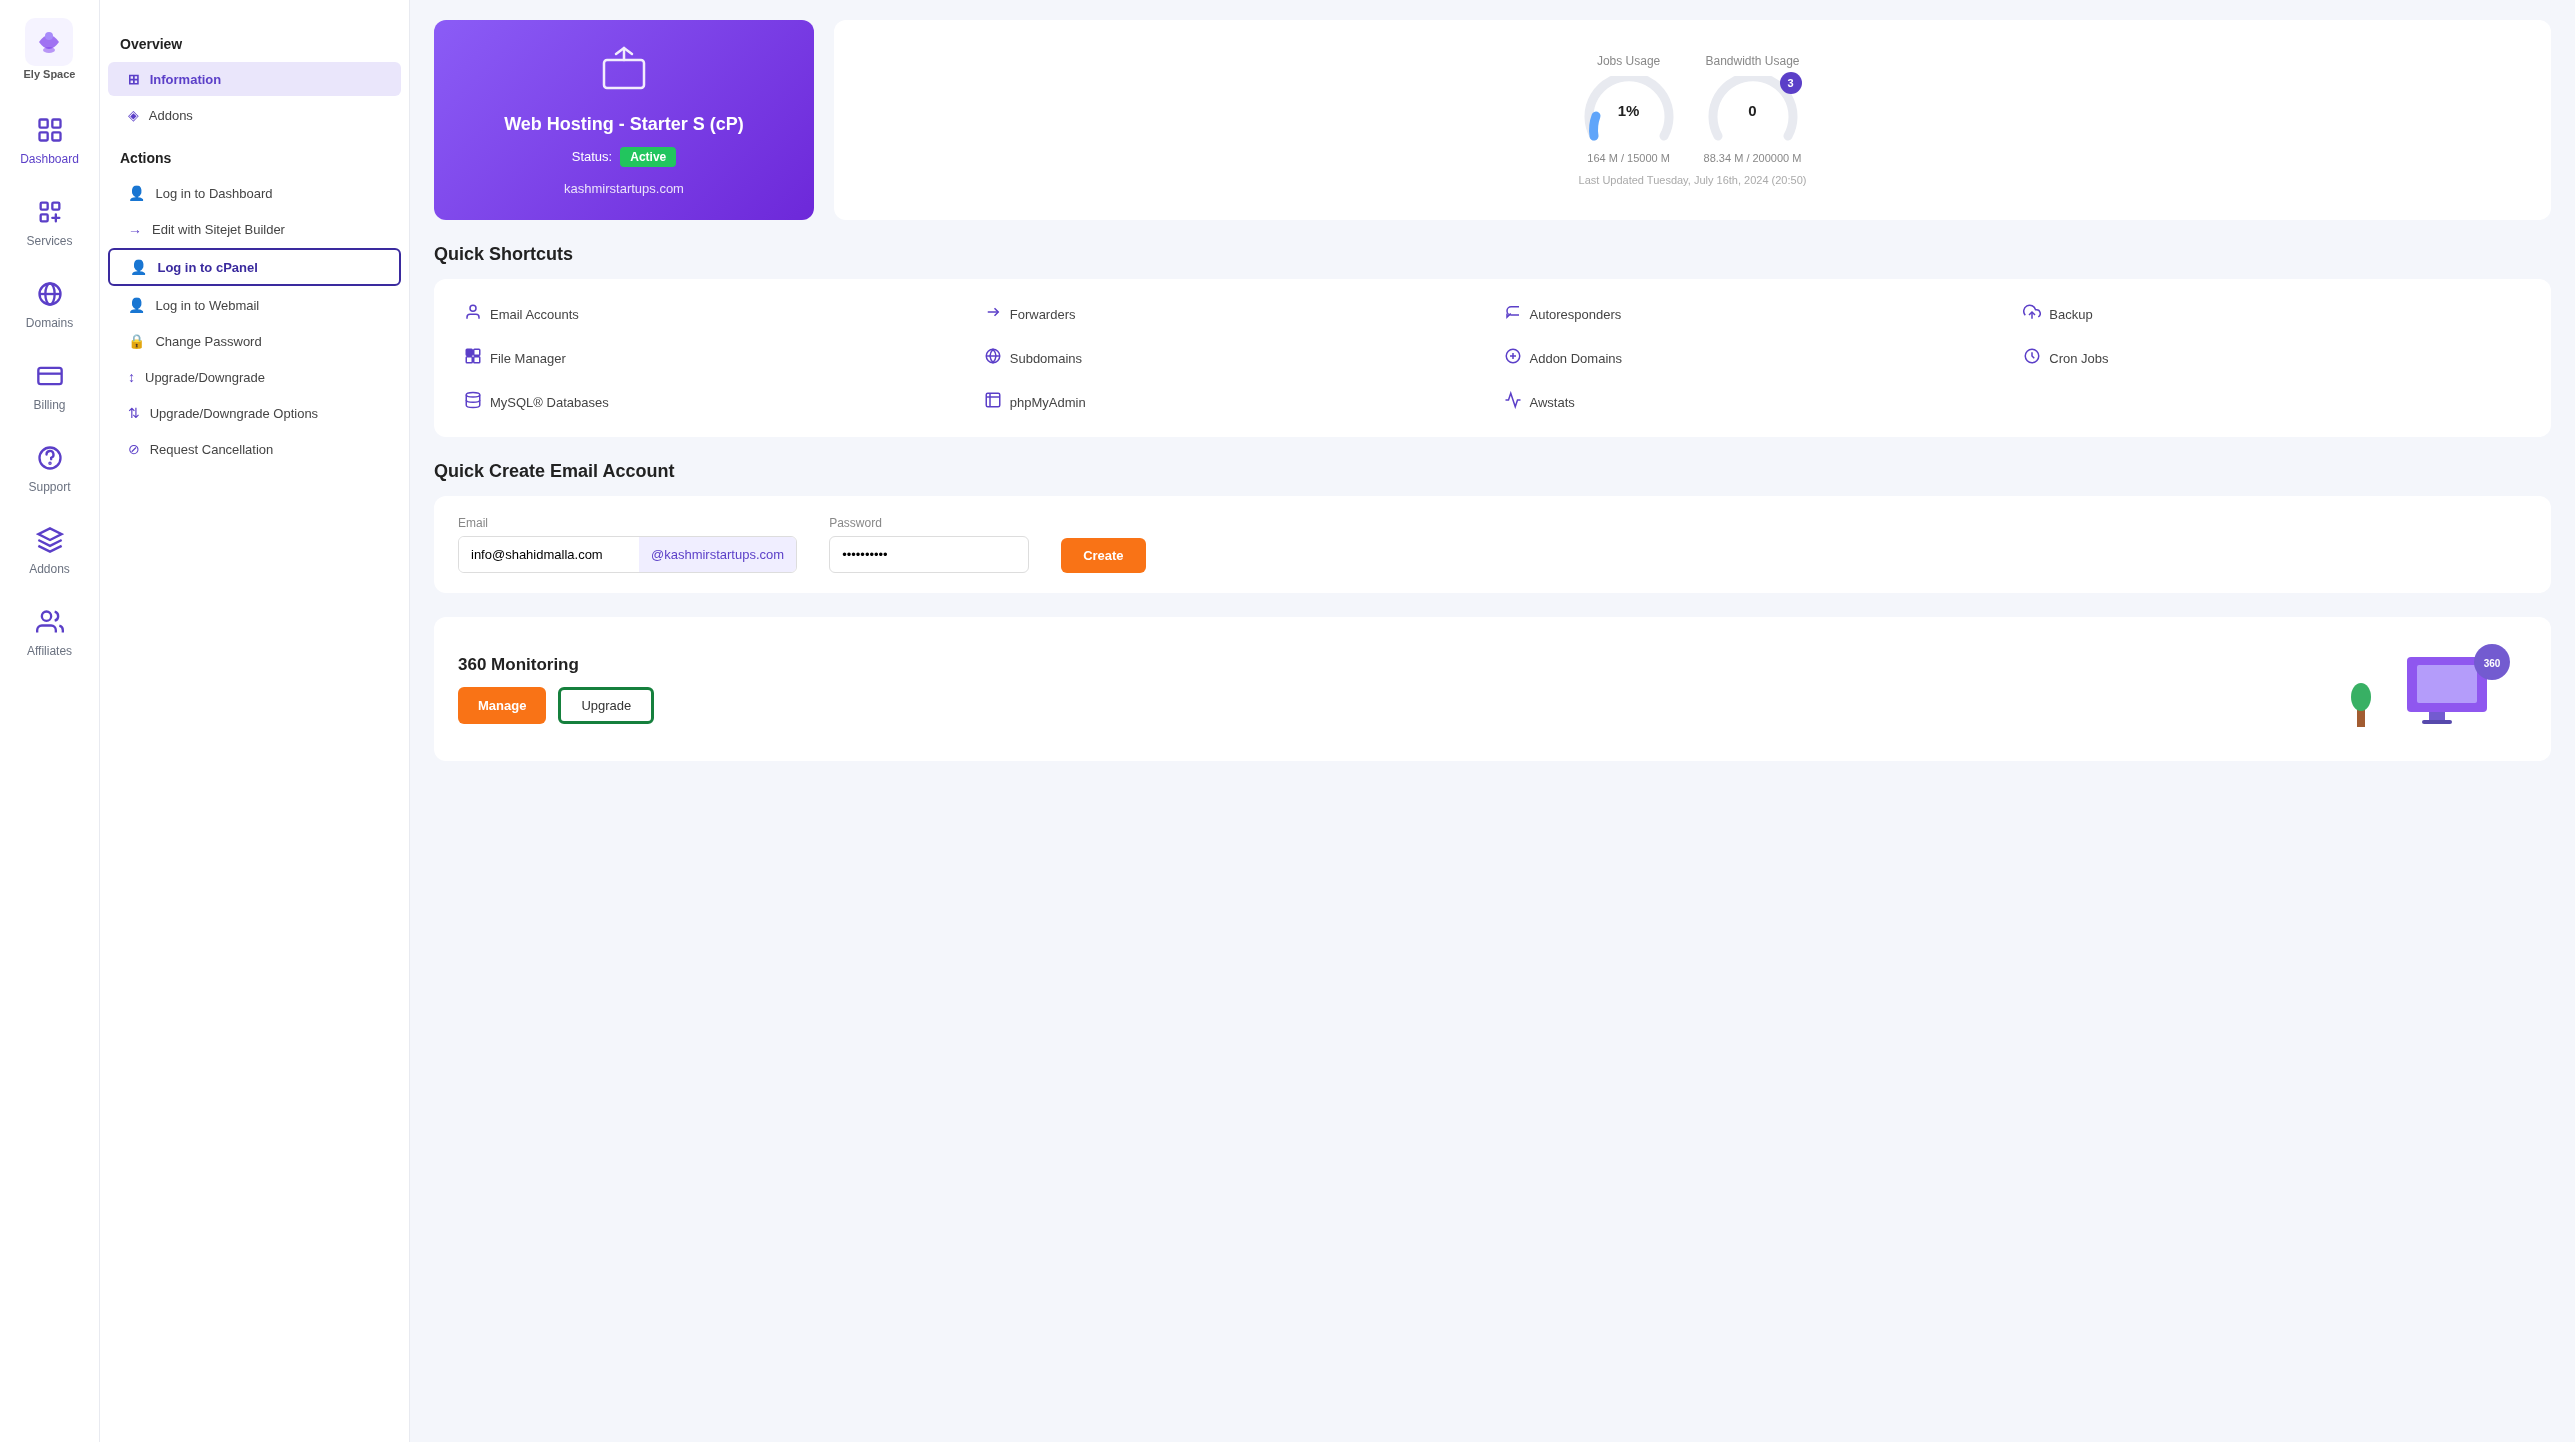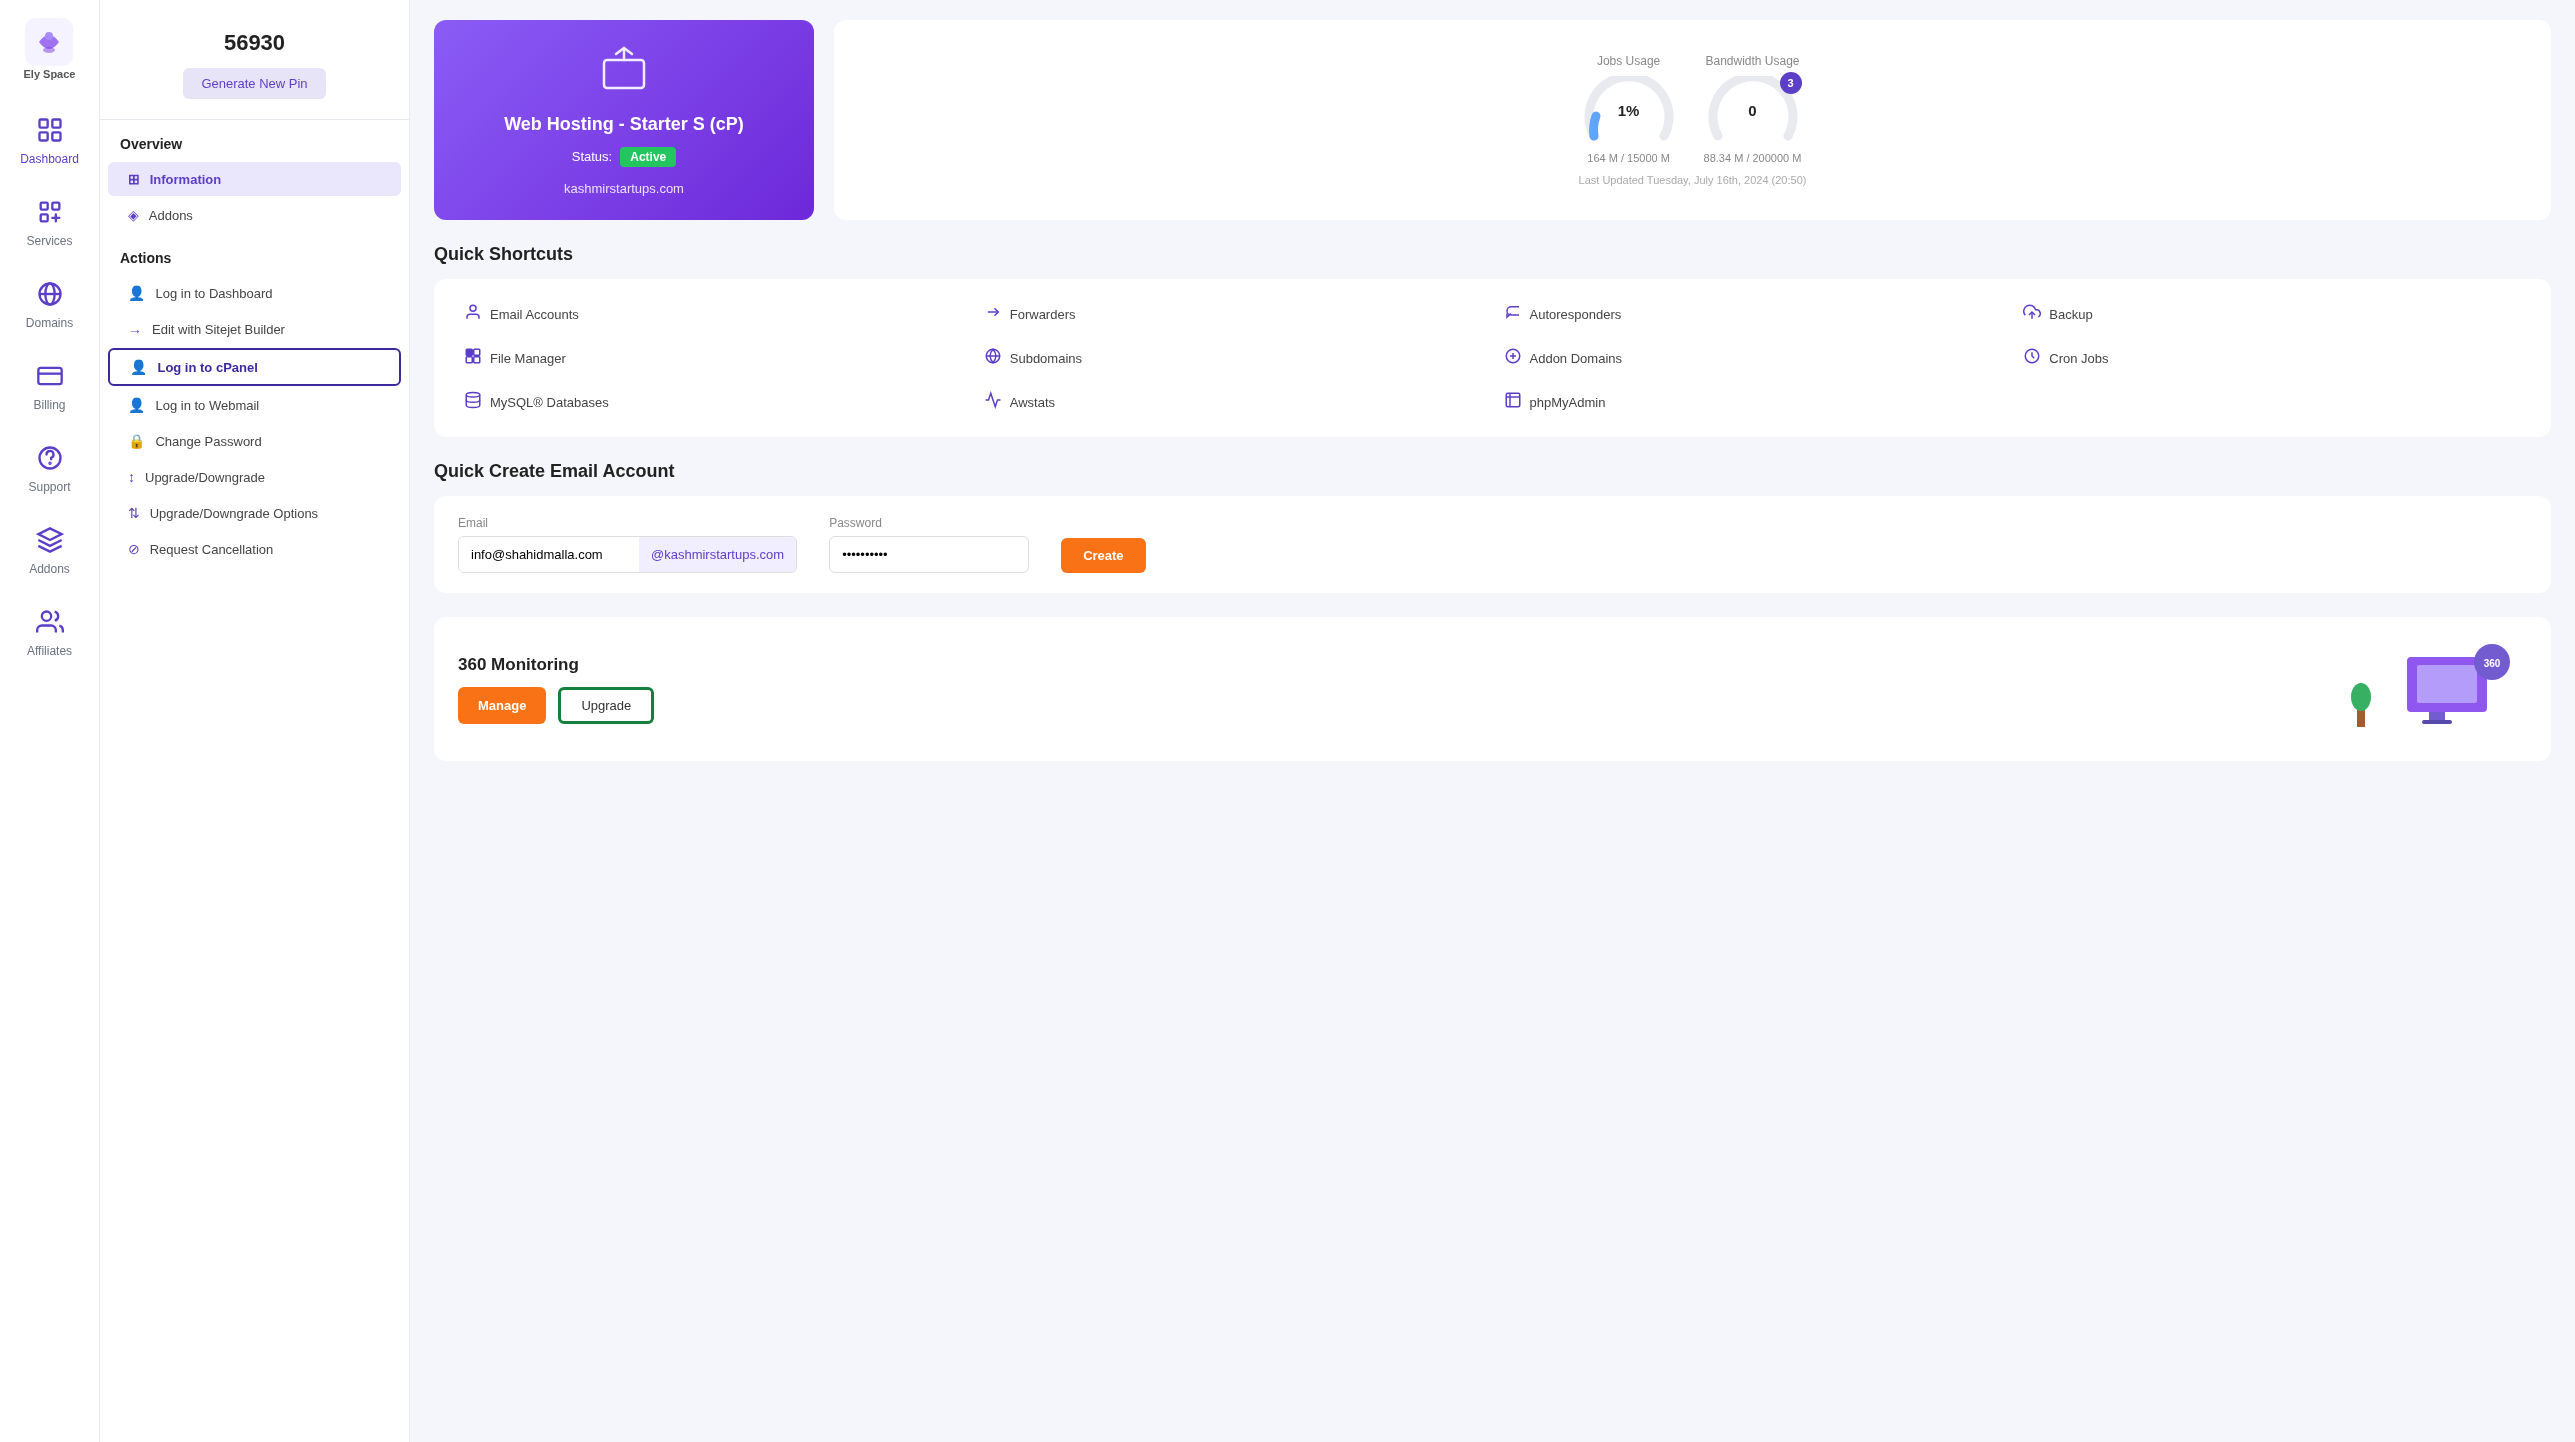--- a/index.html
+++ b/index.html
@@ -410,24 +410,20 @@
           <path d="M16 3.13a4 4 0 0 1 0 7.75"></path>
         </svg>
     </div>
     <span>Affiliates</span>
   </div>
 </div>
 
 <div class="main-container">
 
   <div class="left-panel">
-    <div class="pin-section">
-      <div class="pin-number">56930</div>
-      <button class="btn-generate-pin">Generate New Pin</button>
-    </div>
 
     <div class="section-title">Overview</div>
 
     <div class="nav-item active">
       <span class="nav-item-icon">⊞</span>
       <span>Information</span>
     </div>
     <div class="nav-item">
       <span class="nav-item-icon">◈</span>
       <span>Addons</span>
@@ -609,34 +605,34 @@
               <ellipse cx="12" cy="5" rx="9" ry="3"></ellipse>
               <path d="M21 12c0 1.66-4 3-9 3s-9-1.34-9-3"></path>
               <path d="M3 5v14c0 1.66 4 3 9 3s9-1.34 9-3V5"></path>
             </svg>
         </span>
         <span>MySQL® Databases</span>
       </div>
       <div class="shortcut-item">
         <span class="shortcut-icon">
           <svg width="18" height="18" viewBox="0 0 24 24" fill="none" stroke="#5b3fc8" stroke-width="2">
-              <polyline points="22 12 18 12 15 21 9 3 6 12 2 12"></polyline>
-            </svg>
-        </span>
-        <span>Awstats</span>
-      </div>
-      <div class="shortcut-item">
-        <span class="shortcut-icon">
-          <svg width="18" height="18" viewBox="0 0 24 24" fill="none" stroke="#5b3fc8" stroke-width="2">
               <rect x="3" y="3" width="18" height="18" rx="2"></rect>
               <line x1="3" y1="8" x2="21" y2="8"></line>
               <line x1="8" y1="3" x2="8" y2="21"></line>
             </svg>
         </span>
         <span>phpMyAdmin</span>
+      </div>
+      <div class="shortcut-item">
+        <span class="shortcut-icon">
+          <svg width="18" height="18" viewBox="0 0 24 24" fill="none" stroke="#5b3fc8" stroke-width="2">
+              <polyline points="22 12 18 12 15 21 9 3 6 12 2 12"></polyline>
+            </svg>
+        </span>
+        <span>Awstats</span>
       </div>
     </div>
 
     <div class="section-header">Quick Create Email Account</div>
     <div class="email-create-card">
       <div class="email-form-row">
         <div class="form-group">
           <label class="form-label">Email</label>
           <div class="email-input-group">
             <input type="text" class="email-input" value="info@shahidmalla.com" style="">

